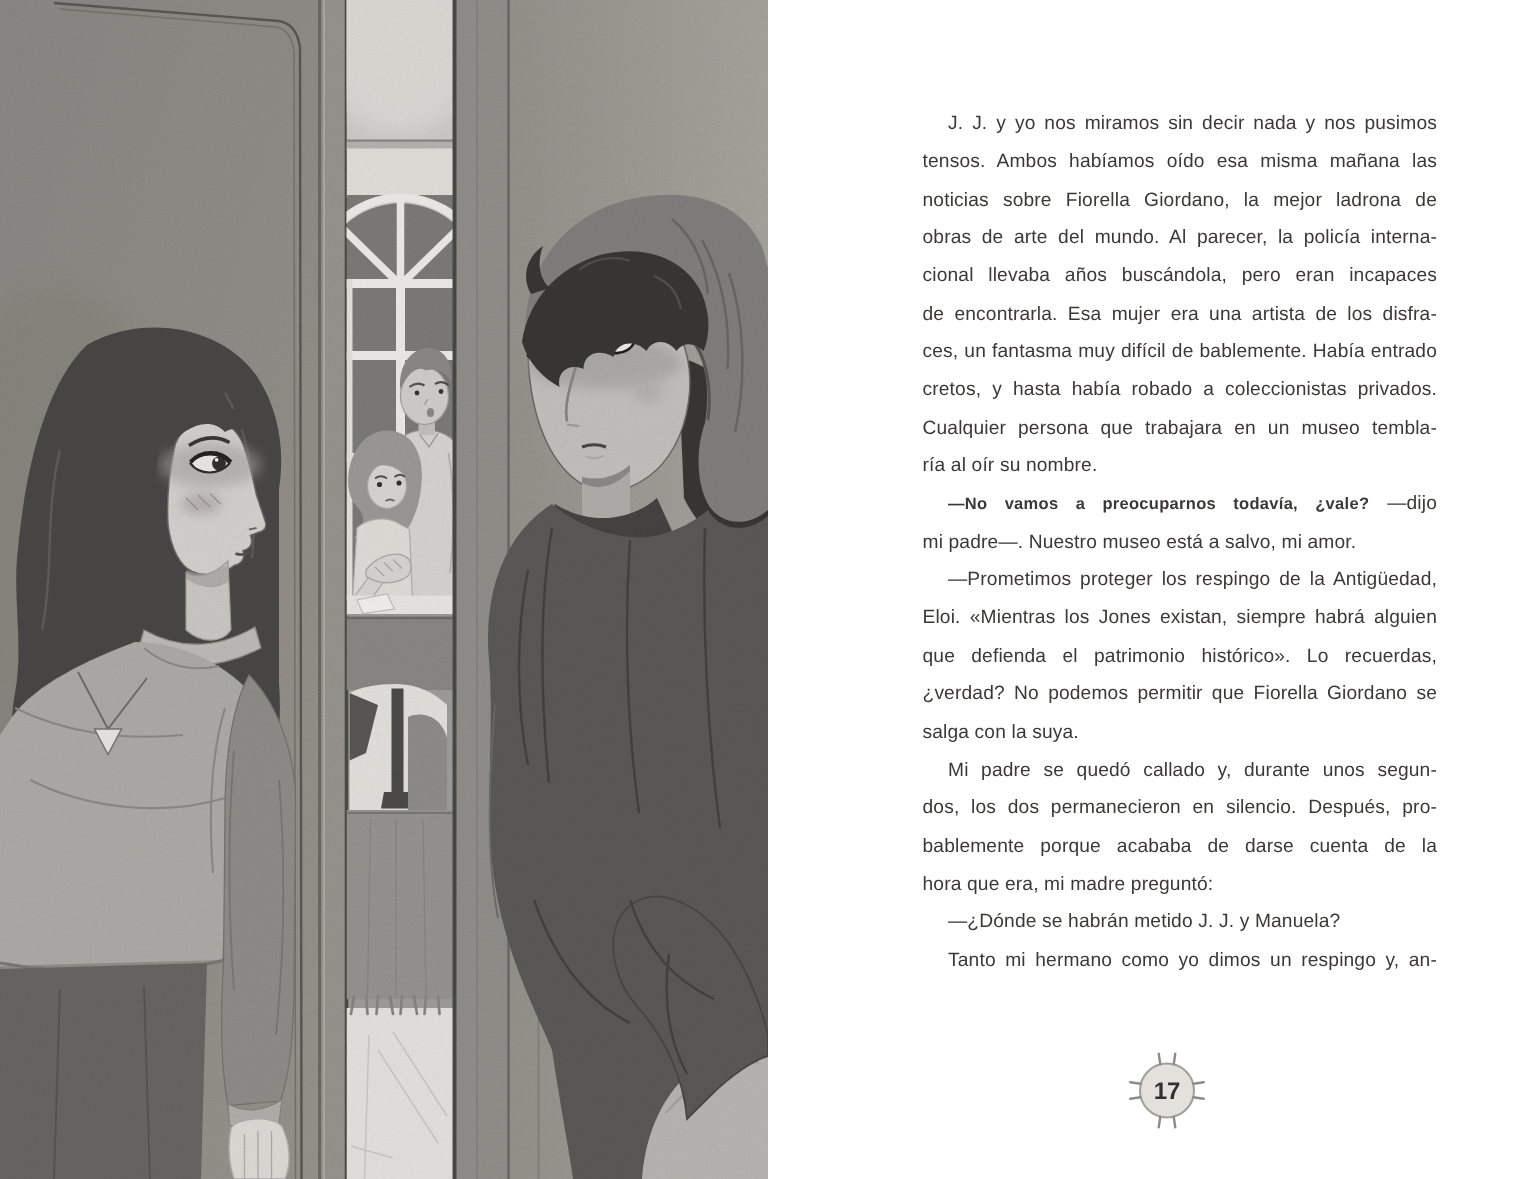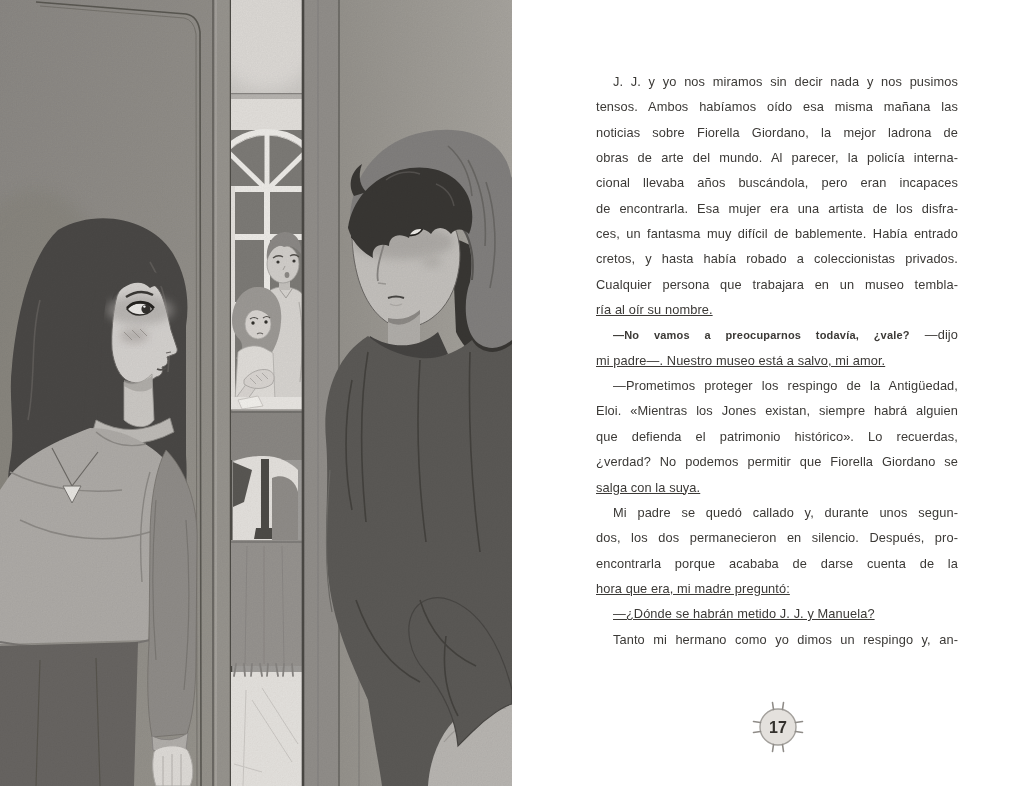--- a/index.html
+++ b/index.html
@@ -2,22 +2,22 @@
 <html><head>
 <meta charset="utf-8">
 <style>
   html,body{margin:0;padding:0;background:#ffffff;}
   .stage{position:relative;width:1024px;height:786px;background:#ffffff;overflow:hidden;
          font-family:"Liberation Sans",sans-serif;}
   .illus{position:absolute;left:0;top:0;width:512px;height:786px;}
   .text-col{position:absolute;left:596px;top:69px;width:362px;color:#3b3936;
             font-size:12.8px;letter-spacing:0.1px;}
   .line{line-height:25.35px;height:25.35px;text-align:justify;text-align-last:justify;
-        text-justify:inter-word;}
-  .line.last{text-align:left;text-align-last:left;text-decoration:underline;}
+        text-justify:inter-word;margin-left:19px;}
+  .line.last{text-align:left;text-align-last:left;}
   .line.indent{padding-left:17px;}
   .line .bold{font-weight:700;font-size:11px;letter-spacing:0.2px;}
   .emblem{position:absolute;left:750px;top:699px;width:56px;height:56px;}
   .emblem text{font-family:"Liberation Sans",sans-serif;font-weight:bold;font-size:16px;fill:#33312d;}
 </style>
 </head>
 <body>
 
 <div class="stage">
 
@@ -248,21 +248,21 @@
       <div class="line last"><span>ría al oír su nombre.</span></div>
       <div class="line indent"><span class="bold">—No vamos a preocuparnos todavía, ¿vale?</span><span> —dijo</span></div>
       <div class="line last"><span>mi padre—. Nuestro museo está a salvo, mi amor.</span></div>
       <div class="line indent"><span>—Prometimos proteger los respingo de la Antigüedad,</span></div>
       <div class="line"><span>Eloi. «Mientras los Jones existan, siempre habrá alguien</span></div>
       <div class="line"><span>que defienda el patrimonio histórico». Lo recuerdas,</span></div>
       <div class="line"><span>¿verdad? No podemos permitir que Fiorella Giordano se</span></div>
       <div class="line last"><span>salga con la suya.</span></div>
       <div class="line indent"><span>Mi padre se quedó callado y, durante unos segun-</span></div>
       <div class="line"><span>dos, los dos permanecieron en silencio. Después, pro-</span></div>
-      <div class="line"><span>encontrarla porque acababa de darse cuenta de la</span></div>
+      <div class="line"><span>bablemente porque acababa de darse cuenta de la</span></div>
       <div class="line last"><span>hora que era, mi madre preguntó:</span></div>
       <div class="line indent last"><span>—¿Dónde se habrán metido J. J. y Manuela?</span></div>
       <div class="line indent"><span>Tanto mi hermano como yo dimos un respingo y, an-</span></div>
     </div>
 
   <svg class="emblem" viewBox="0 0 56 56">
     <circle cx="28" cy="28" r="18" fill="#e4e1dd" stroke="#a3a09c" stroke-width="1.4"></circle>
     <g stroke="#8f8c88" stroke-width="1.6" stroke-linecap="round">
       <path d="M23.5,10.5 L22.5,3.5 M32.5,10.5 L33.5,3.5"></path>
       <path d="M23.5,45.5 L22.5,52.5 M32.5,45.5 L33.5,52.5"></path>

